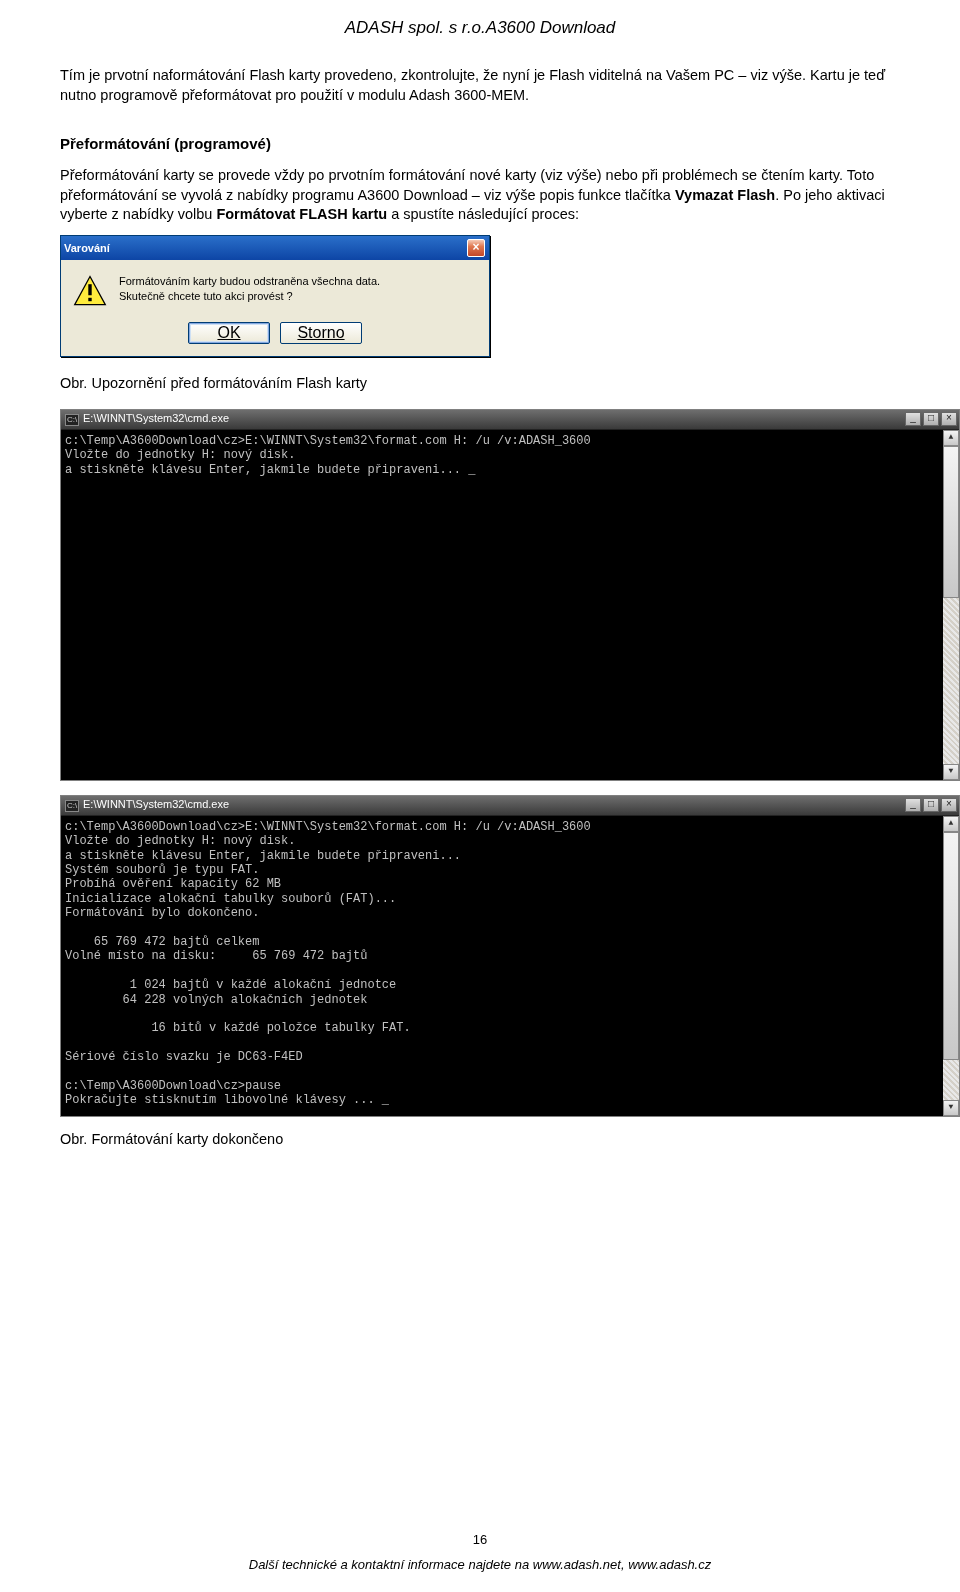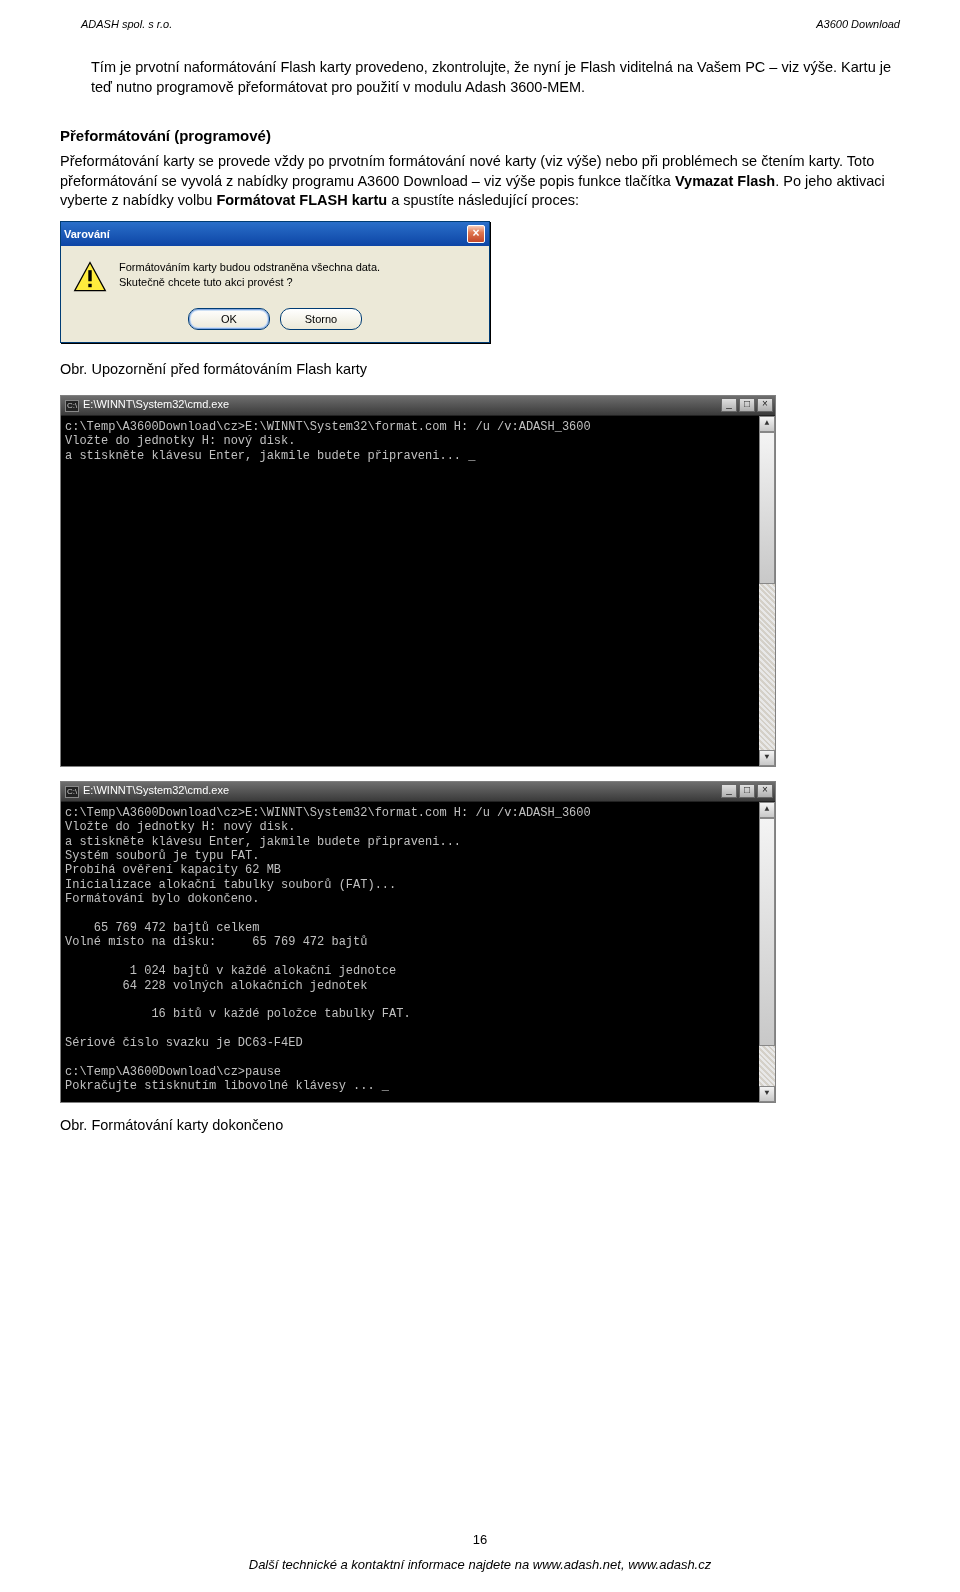--- a/index.html
+++ b/index.html
@@ -10,36 +10,34 @@
     font-family: Arial, Helvetica, sans-serif;
     font-size: 14.5px;
     color: #000;
     position: relative;
   }
   .page {
     padding: 18px 60px 0 60px;
   }
   .header {
     display: flex;
-    justify-content: space-between;
+    justify-content: center;
     font-style: italic;
     font-family: Arial, sans-serif;
     margin-bottom: 28px;
-    font-size: 11px;
-    margin-left: 21px;
+    font-size: 17px;
   }
   .para {
     line-height: 1.35;
     margin-bottom: 30px;
-    margin-left: 31px;
   }
   .h2 {
     font-weight: bold;
     font-size: 15px;
-    margin-bottom: 8px;
+    margin-bottom: 14px;
     margin-top: 8px;
   }
   .para2 {
     line-height: 1.35;
     margin-bottom: 10px;
   }
   .bold { font-weight: bold; }
 
   
   .win-dialog {
@@ -88,31 +86,32 @@
     display: flex;
     justify-content: center;
     gap: 10px;
     padding: 6px 0 12px 0;
   }
   .win-btn {
     width: 82px;
     height: 22px;
     background: linear-gradient(#fff, #ece9d8);
     border: 1px solid #003c74;
-    border-radius: 10px;
+    border-radius: 2px;
     font-family: Tahoma, sans-serif;
-    font-size: 11px;
+    font-size: 16px;
+    text-decoration: underline;
   }
   .win-btn.focus { box-shadow: 0 0 0 1px #83a8e0 inset, 0 0 0 2px #cee0f4 inset; }
 
   .caption { margin: 2px 0 18px 0; }
 
   
   .console {
-    width: 716px;
+    width: 900px;
     background: #000;
     border: 1px solid #808080;
     font-family: "Lucida Console", "Courier New", monospace;
     font-size: 12px;
     color: #c0c0c0;
     margin-bottom: 14px;
   }
   .console.tall .con-body { height: 350px; }
   .con-titlebar {
     height: 20px;

